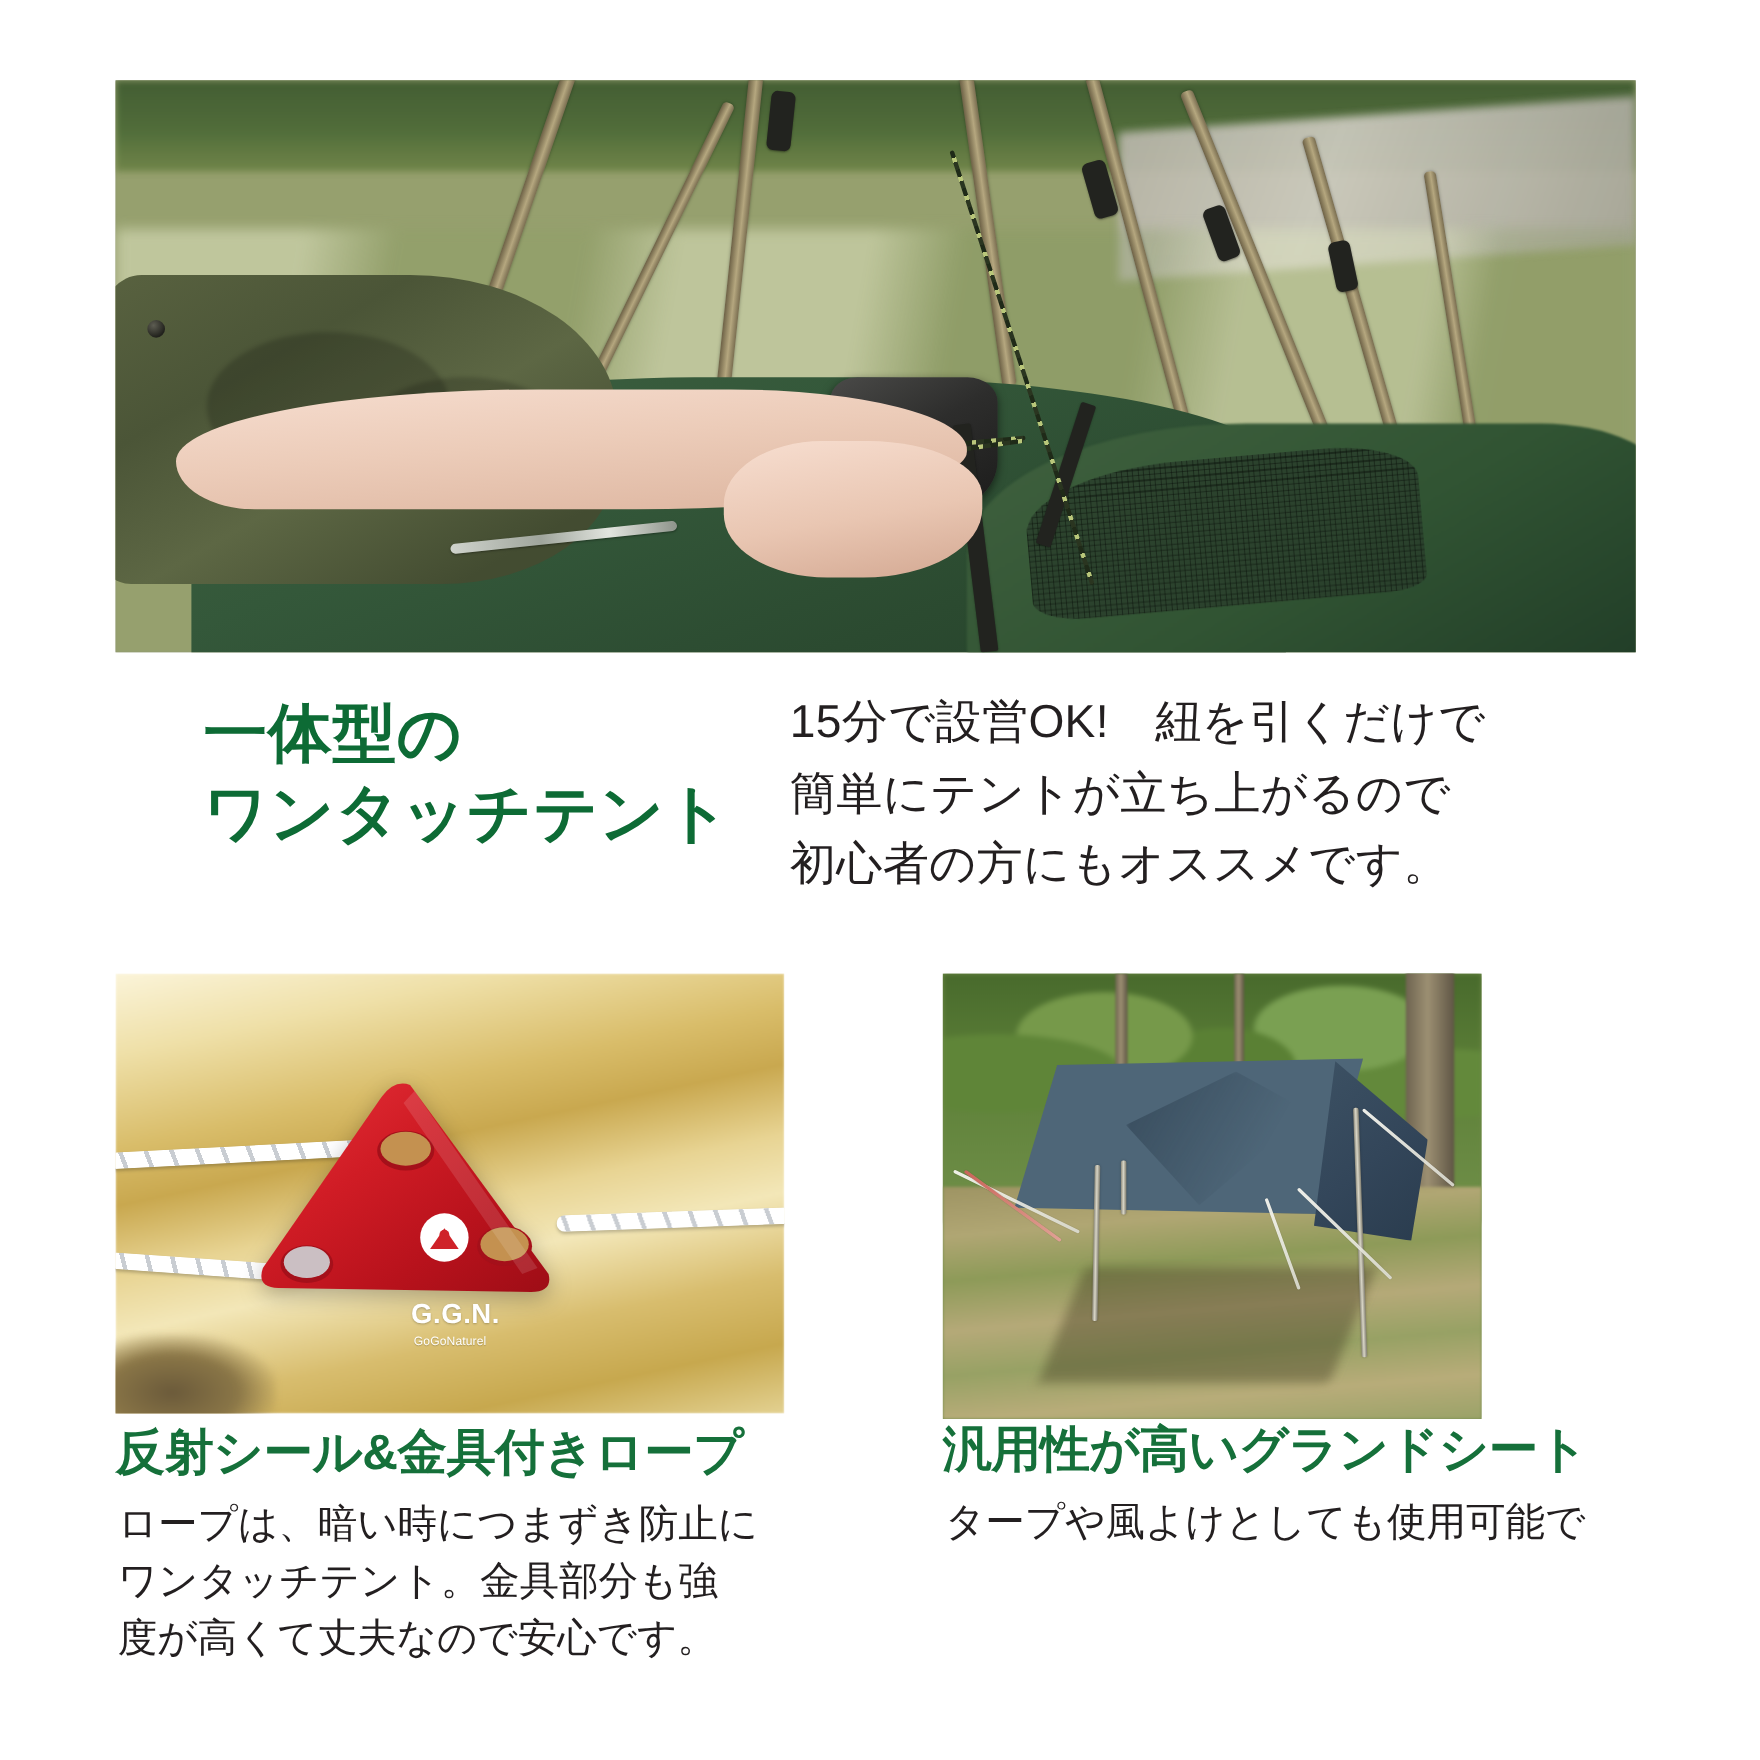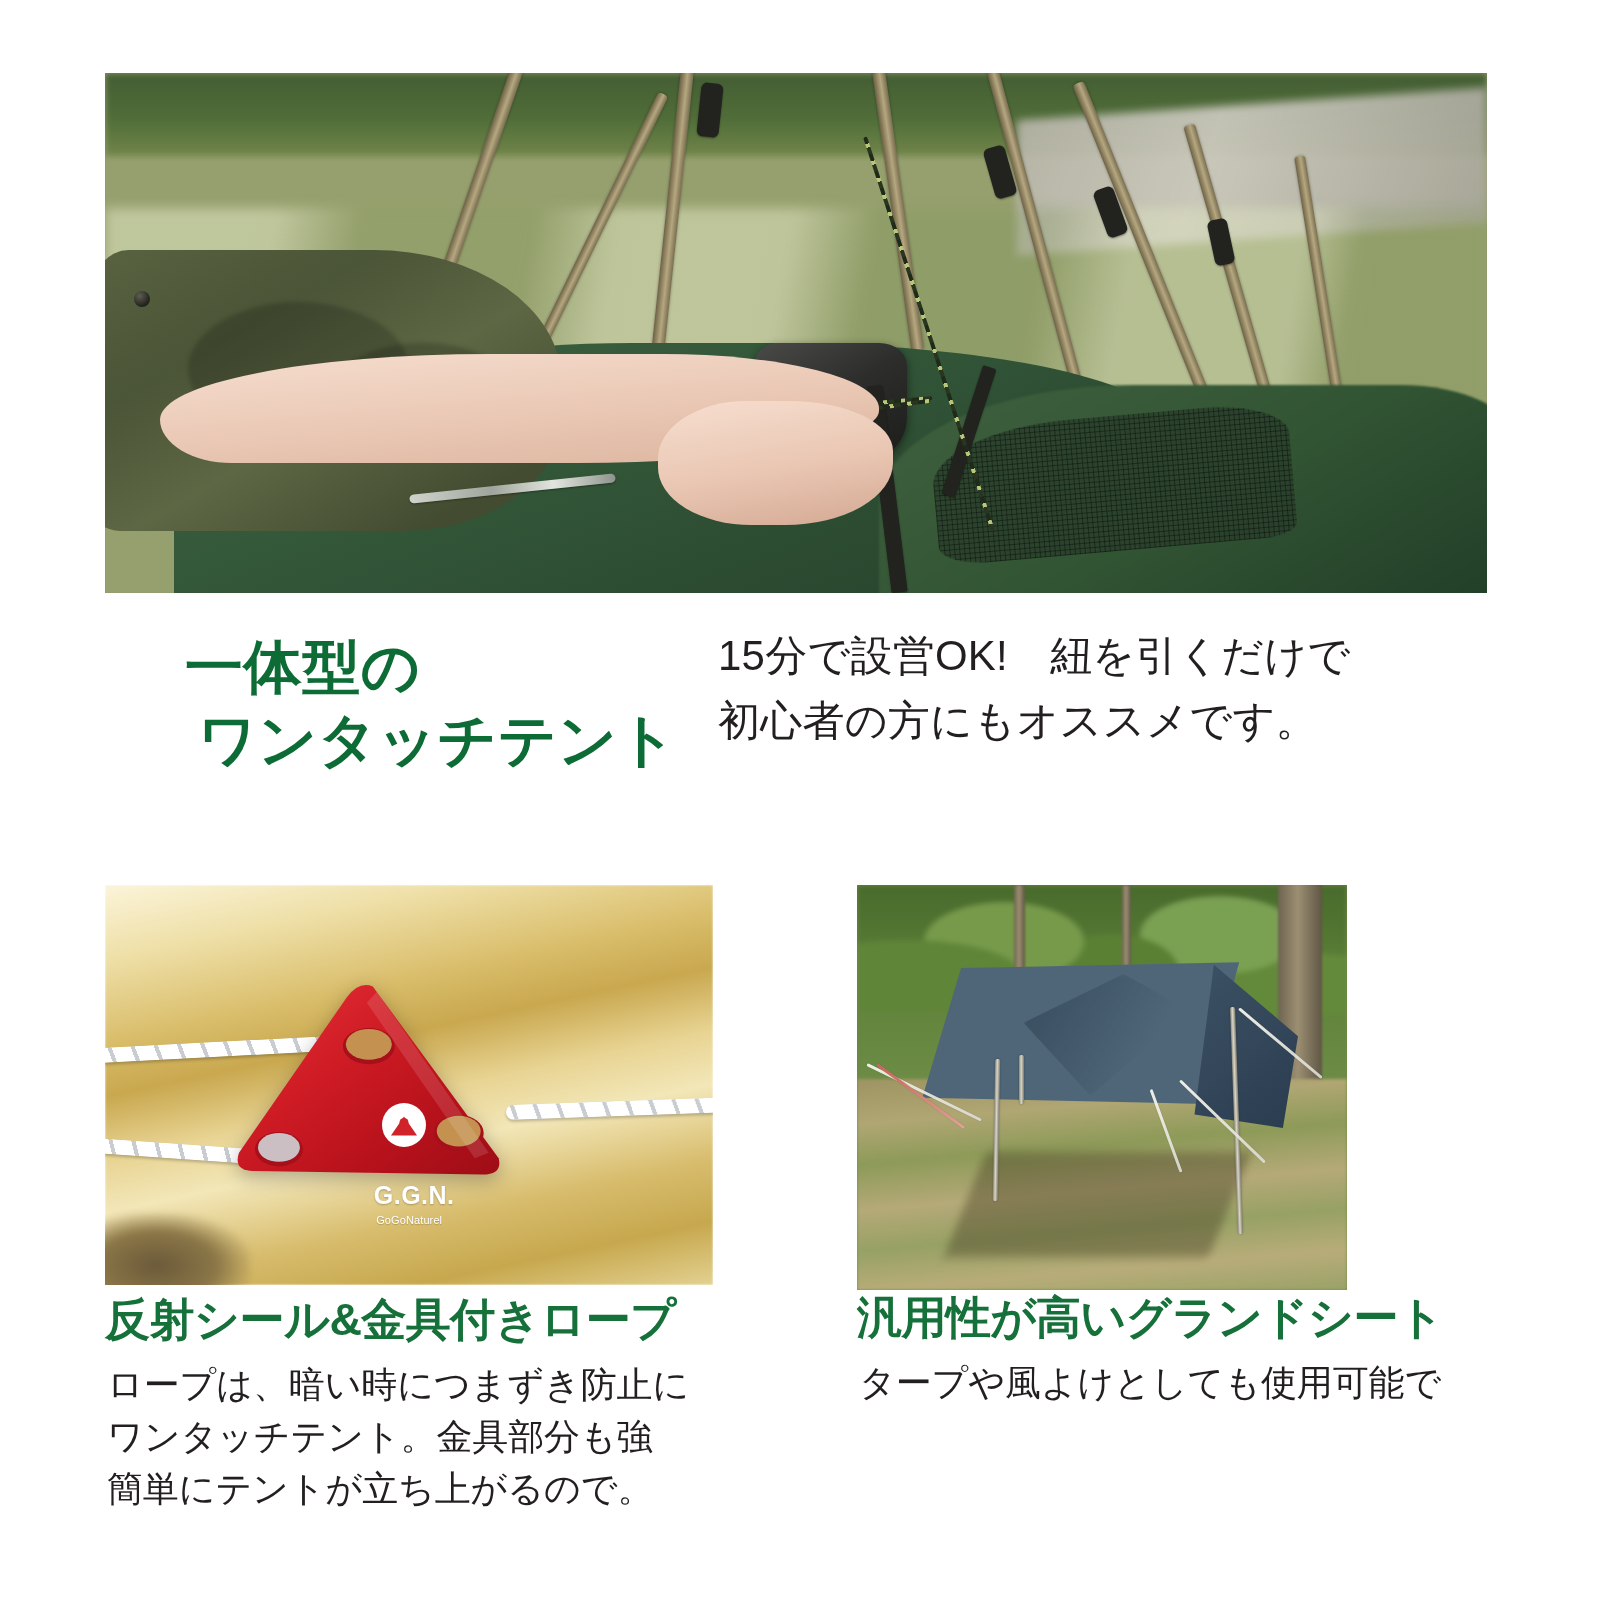--- a/index.html
+++ b/index.html
@@ -141,21 +141,21 @@
     box-shadow:0 1px 2px rgba(0,0,0,.35);
   }
 
   
   .mid{position:absolute;left:0;top:610px;width:1452px;height:220px;}
   .mid-head{
     position:absolute;left:185px;top:20px;width:520px;
     color:#0d6b35;font-weight:700;line-height:1.26;
     font-size:58px;letter-spacing:.01em;
   }
-  .mid-head .l2{display:block;margin-left:13px;}
+  .mid-head .l2{display:block;}
   .mid-body{
     position:absolute;left:718px;top:14px;width:640px;
     color:#231f20;font-weight:500;line-height:1.54;font-size:42px;
     letter-spacing:.005em;
   }
   .mid-body span{display:block;white-space:pre;}
 
   
   .card{position:absolute;top:885px;}
   .card.left{left:105px;width:608px;}
@@ -343,20 +343,21 @@
     <div class="stake"></div>
   </div>
 
   <div class="mid">
     <div class="mid-head">
       <span>一体型の</span>
       <span class="l2">ワンタッチテント</span>
     </div>
     <div class="mid-body">
       <span>15分で設営OK!　紐を引くだけで</span>
+      <span>簡単にテントが立ち上がるので</span>
       <span>初心者の方にもオススメです。</span>
     </div>
   </div>
 
   <div class="card left">
     <div class="photo">
       <div class="tan"></div>
       <div class="tan-dirt"></div>
 
       <div class="rope" style="left:-4%;top:41%;width:44%;transform:rotate(-3deg);"></div>
@@ -388,21 +389,21 @@
         <div class="logo-inner-dot"></div>
       </div>
       <div class="logo-text">G.G.N.</div>
       <div class="logo-sub">GoGoNaturel</div>
     </div>
 
     <div class="cap-head">反射シール&amp;金具付きロープ</div>
     <div class="cap-body">
       <span>ロープは、暗い時につまずき防止に</span>
       <span>ワンタッチテント。金具部分も強</span>
-      <span>簡単にテントが立ち上がるので。</span>
+      <span>度が高くて丈夫なので安心です。</span>
     </div>
   </div>
 
   <div class="card right">
     <div class="photo">
       <div class="tp-sky"></div>
       <div class="tp-trees"></div>
       <div class="tp-trunk" style="left:86%;top:-2%;width:9%;height:62%;"></div>
       <div class="tp-trunk" style="left:32%;top:0%;width:2.2%;height:42%;"></div>
       <div class="tp-trunk" style="left:54%;top:0%;width:2%;height:38%;"></div>

